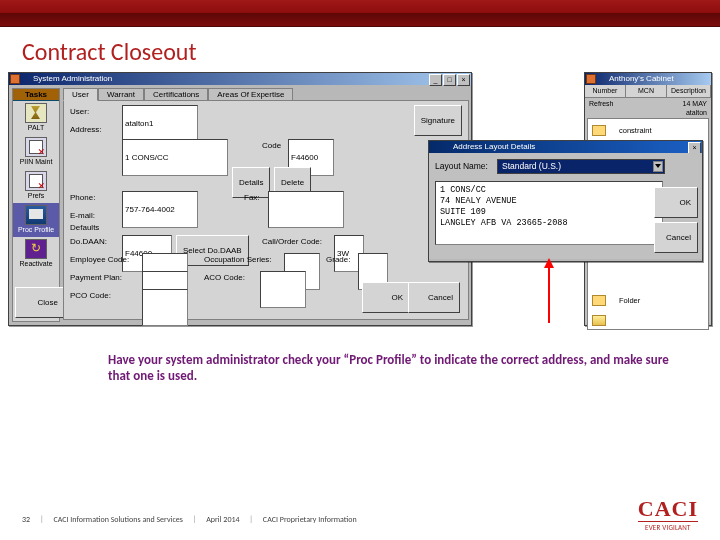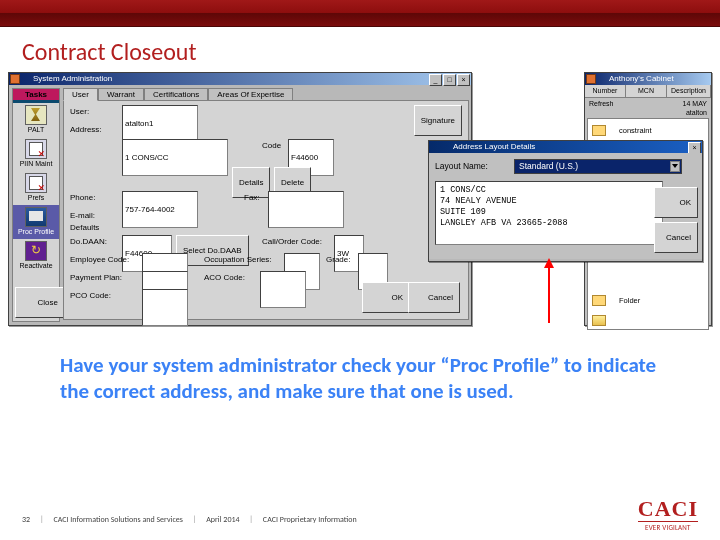--- a/index.html
+++ b/index.html
@@ -74,26 +74,26 @@
   .sysadmin .body { position:relative; height:238px; }
   .sidebar {
     position: absolute;
     left: 3px; top: 3px;
     width: 46px;
     height: 232px;
     background: #d4d4d4;
     border: 1px solid #808080;
   }
   .sidehdr {
-    background: #be185d;
+    background: #a16207;
     font-size: 8px;
     font-weight: bold;
     text-align: center;
     height: 11px; line-height:11px;
-    border-bottom:3px solid #0c4a6e;
+    border-bottom:1px solid #0c4a6e;
   }
   .sideitm {
     text-align: center;
     height: 32px;
     padding-top: 2px;
     font-size: 7px;
   }
   .sideitm.sel { background:#5a5aa8; color:#fff; }
   .sico { width:20px; height:18px; margin:0 auto 1px; background:#e6e6c0; border:1px solid #606060; position:relative; }
   .sico.hour::before { content:""; position:absolute; left:5px; top:2px; width:9px; height:13px; background:linear-gradient(#c0a030, #806010); clip-path: polygon(0 0,100% 0,55% 48%,100% 100%,0 100%,45% 52%); }
@@ -167,21 +167,20 @@
     width: 273px; height: 120px;
     z-index: 5;
   }
   .popup .tb { background: linear-gradient(to right, #052a6a, #1b60c4); }
   .popup .pbody { background:#c0c0c0; height:106px; position:relative; }
   .combo {
     border:1px solid #404040; background:#0a246a; color:#fff;
     height:13px; line-height:13px; font-size:8.5px;
     padding:0 12px 0 4px; position:relative; display:inline-block;
     width:150px;
-    margin-left:17px;
   }
   .combo::after { content:""; position:absolute; right:1px; top:1px; width:10px; height:11px; background:#c0c0c0; border:1px solid #808080; box-sizing:border-box; }
   .combo::before { content:""; position:absolute; right:3px; top:4px; border-left:3px solid transparent; border-right:3px solid transparent; border-top:4px solid #000; z-index:1; }
   .addrbox {
     position:absolute; left:6px; top:28px; width:218px; height:56px;
     background:#fff; border:1px solid #808080; border-top-color:#404040; border-left-color:#404040;
     font-family:"Courier New", monospace; font-size:8.5px; line-height:11px;
     padding:3px 4px; white-space:pre;
   }
   .pbtns { position:absolute; right:4px; top:34px; display:flex; flex-direction:column; gap:4px; }
@@ -197,24 +196,25 @@
   }
   .arrow::before {
     content:""; position:absolute; left:-4px; top:-9px;
     border-left:5px solid transparent;
     border-right:5px solid transparent;
     border-bottom:10px solid #ff0000;
   }
 
   .instruction {
     padding: 24px 40px 0 60px;
-    font-size: 21px;
+    font-size: 13px;
     font-weight: bold;
-    color: #3b82f6;
+    color: #701a75;
     line-height: 1.25;
+    margin-left: 48px;
   }
   .footer {
     position:absolute;
     left:0; bottom:0;
     width:720px; height:40px;
   }
   .finfo {
     position:absolute; left:22px; bottom:16px;
     font-size:8px; color:#444;
   }

